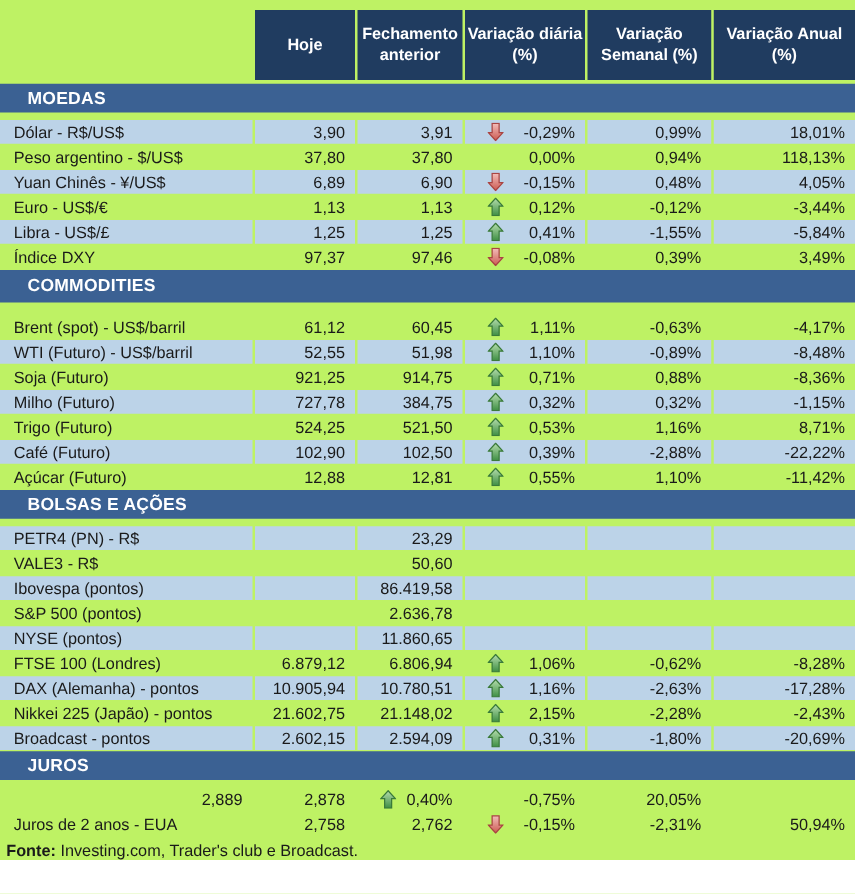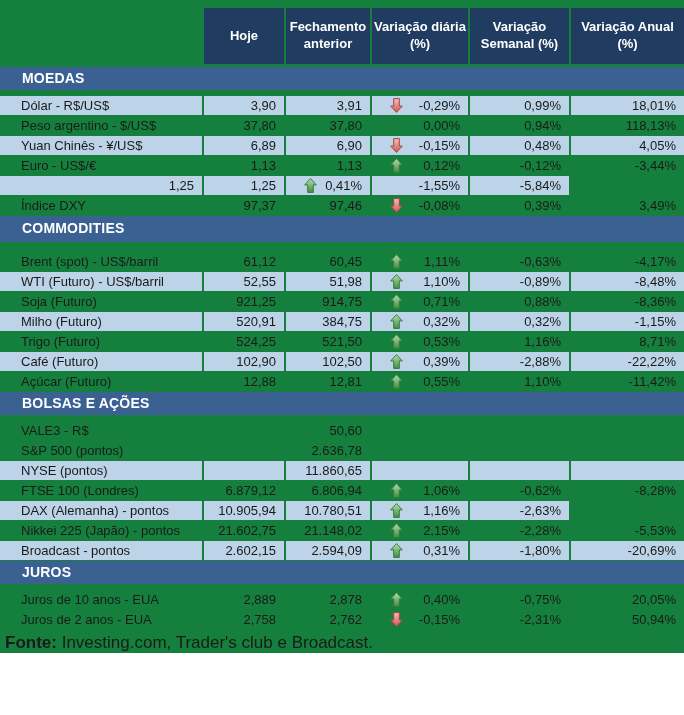--- a/index.html
+++ b/index.html
@@ -3,48 +3,48 @@
 <meta charset="utf-8">
 <style>
   :root{
     --header-bg:#203c60;
     --band-bg:#3b6193;
     --row-shaded:#bcd3e8;
     --text:#1a1a1a;
   }
   html,body{margin:0;padding:0;background:#ffffff;}
   body{font-family:"Liberation Sans", sans-serif; color:var(--text);}
-  .sheet{width:684px; padding-top:8px; box-sizing:border-box; background:#15803d;}
+  .sheet{width:684px; padding-top:8px; box-sizing:border-box; background:#bef264;}
   .grid-row{display:grid; grid-template-columns:202px 80px 84px 96px 99px 1fr; column-gap:2px;}
   
   .hdr{margin-bottom:3px;}
   .hdr .cell{
     background:var(--header-bg); color:#fff; font-weight:bold; font-size:13px;
     display:flex; align-items:center; justify-content:center; text-align:center;
     height:56px; line-height:1.3; padding:0 2px;
   }
   .hdr .blank{background:transparent;}
   
   .band{
     background:var(--band-bg); color:#fff; font-weight:bold; font-size:14px;
     height:23px; line-height:23px; padding-left:22px; margin-bottom:6px;
     letter-spacing:0.2px;
   }
   .band.pad-lg{height:26px; line-height:24px; margin-bottom:10px;}
   
   .row{height:19px; margin-bottom:1px; font-size:13px;}
   .row .cell{line-height:19px; white-space:nowrap; overflow:hidden; background:transparent;}
   .row.shaded .cell{background:var(--row-shaded);}
-  .label-cell{padding-left:21px;}
+  .label-cell{padding-left:11px;}
   .num{text-align:right; padding-right:8px;}
   .vd-cell{display:flex; align-items:center; justify-content:space-between; padding-right:8px; padding-left:18px;}
   .vd-cell .arrow{width:13px; height:15px; display:inline-flex; align-items:center;}
   .vd-cell .vd-val{text-align:right;}
   
-  .footer{margin-top:4px; padding-left:5px; font-size:17px;}
+  .footer{margin-top:4px; padding-left:5px; font-size:13px;}
   .footer .b{font-weight:bold;}
   .svgdefs{position:absolute; width:0; height:0; overflow:hidden;}
 </style>
 </head>
 <body>
 
 <svg class="svgdefs" aria-hidden="true">
   <defs>
     <linearGradient id="gu" x1="0" y1="0" x2="0" y2="1">
       <stop offset="0" stop-color="#b5ddad"></stop>
@@ -118,20 +118,21 @@
             <svg width="13" height="15" viewBox="0 0 13 15">
               <path d="M6.5 0.6 L12.3 6.9 H9.3 V14.4 H3.7 V6.9 H0.7 Z" fill="url(#gu)" stroke="#3a7a3a" stroke-width="1"></path>
             </svg>
           </span>
           <span class="vd-val">0,12%</span>
         </div>
         <div class="cell num">-0,12%</div>
         <div class="cell num">-3,44%</div>
       </div>
       <div class="grid-row row shaded">
+        <div class="cell label-cell">Libra - US$/£</div>
         <div class="cell num">1,25</div>
         <div class="cell num">1,25</div>
         <div class="cell vd-cell">
           <span class="arrow">
             <svg width="13" height="15" viewBox="0 0 13 15">
               <path d="M6.5 0.6 L12.3 6.9 H9.3 V14.4 H3.7 V6.9 H0.7 Z" fill="url(#gu)" stroke="#3a7a3a" stroke-width="1"></path>
             </svg>
           </span>
           <span class="vd-val">0,41%</span>
         </div>
@@ -194,21 +195,21 @@
               <path d="M6.5 0.6 L12.3 6.9 H9.3 V14.4 H3.7 V6.9 H0.7 Z" fill="url(#gu)" stroke="#3a7a3a" stroke-width="1"></path>
             </svg>
           </span>
           <span class="vd-val">0,71%</span>
         </div>
         <div class="cell num">0,88%</div>
         <div class="cell num">-8,36%</div>
       </div>
       <div class="grid-row row shaded">
         <div class="cell label-cell">Milho (Futuro)</div>
-        <div class="cell num">520,91</div>
+        <div class="cell num">727,78</div>
         <div class="cell num">384,75</div>
         <div class="cell vd-cell">
           <span class="arrow">
             <svg width="13" height="15" viewBox="0 0 13 15">
               <path d="M6.5 0.6 L12.3 6.9 H9.3 V14.4 H3.7 V6.9 H0.7 Z" fill="url(#gu)" stroke="#3a7a3a" stroke-width="1"></path>
             </svg>
           </span>
           <span class="vd-val">0,32%</span>
         </div>
         <div class="cell num">0,32%</div>
@@ -253,24 +254,46 @@
             <svg width="13" height="15" viewBox="0 0 13 15">
               <path d="M6.5 0.6 L12.3 6.9 H9.3 V14.4 H3.7 V6.9 H0.7 Z" fill="url(#gu)" stroke="#3a7a3a" stroke-width="1"></path>
             </svg>
           </span>
           <span class="vd-val">0,55%</span>
         </div>
         <div class="cell num">1,10%</div>
         <div class="cell num">-11,42%</div>
       </div>
       <div class="band"><span>BOLSAS E AÇÕES</span></div>
+      <div class="grid-row row shaded">
+        <div class="cell label-cell">PETR4 (PN) - R$</div>
+        <div class="cell num"></div>
+        <div class="cell num">23,29</div>
+        <div class="cell vd-cell">
+          <span class="arrow"></span>
+          <span class="vd-val"></span>
+        </div>
+        <div class="cell num"></div>
+        <div class="cell num"></div>
+      </div>
       <div class="grid-row row plain">
         <div class="cell label-cell">VALE3 - R$</div>
         <div class="cell num"></div>
         <div class="cell num">50,60</div>
+        <div class="cell vd-cell">
+          <span class="arrow"></span>
+          <span class="vd-val"></span>
+        </div>
+        <div class="cell num"></div>
+        <div class="cell num"></div>
+      </div>
+      <div class="grid-row row shaded">
+        <div class="cell label-cell">Ibovespa (pontos)</div>
+        <div class="cell num"></div>
+        <div class="cell num">86.419,58</div>
         <div class="cell vd-cell">
           <span class="arrow"></span>
           <span class="vd-val"></span>
         </div>
         <div class="cell num"></div>
         <div class="cell num"></div>
       </div>
       <div class="grid-row row plain">
         <div class="cell label-cell">S&amp;P 500 (pontos)</div>
         <div class="cell num"></div>
@@ -314,54 +337,54 @@
         <div class="cell num">10.780,51</div>
         <div class="cell vd-cell">
           <span class="arrow">
             <svg width="13" height="15" viewBox="0 0 13 15">
               <path d="M6.5 0.6 L12.3 6.9 H9.3 V14.4 H3.7 V6.9 H0.7 Z" fill="url(#gu)" stroke="#3a7a3a" stroke-width="1"></path>
             </svg>
           </span>
           <span class="vd-val">1,16%</span>
         </div>
         <div class="cell num">-2,63%</div>
+        <div class="cell num">-17,28%</div>
       </div>
       <div class="grid-row row plain">
         <div class="cell label-cell">Nikkei 225 (Japão) - pontos</div>
         <div class="cell num">21.602,75</div>
         <div class="cell num">21.148,02</div>
         <div class="cell vd-cell">
           <span class="arrow">
             <svg width="13" height="15" viewBox="0 0 13 15">
               <path d="M6.5 0.6 L12.3 6.9 H9.3 V14.4 H3.7 V6.9 H0.7 Z" fill="url(#gu)" stroke="#3a7a3a" stroke-width="1"></path>
             </svg>
           </span>
           <span class="vd-val">2,15%</span>
         </div>
         <div class="cell num">-2,28%</div>
-        <div class="cell num">-5,53%</div>
+        <div class="cell num">-2,43%</div>
       </div>
       <div class="grid-row row shaded">
         <div class="cell label-cell">Broadcast - pontos</div>
         <div class="cell num">2.602,15</div>
         <div class="cell num">2.594,09</div>
         <div class="cell vd-cell">
           <span class="arrow">
             <svg width="13" height="15" viewBox="0 0 13 15">
               <path d="M6.5 0.6 L12.3 6.9 H9.3 V14.4 H3.7 V6.9 H0.7 Z" fill="url(#gu)" stroke="#3a7a3a" stroke-width="1"></path>
             </svg>
           </span>
           <span class="vd-val">0,31%</span>
         </div>
         <div class="cell num">-1,80%</div>
         <div class="cell num">-20,69%</div>
       </div>
       <div class="band"><span>JUROS</span></div>
       <div class="grid-row row plain">
-        <div class="cell label-cell">Juros de 10 anos - EUA</div>
         <div class="cell num">2,889</div>
         <div class="cell num">2,878</div>
         <div class="cell vd-cell">
           <span class="arrow">
             <svg width="13" height="15" viewBox="0 0 13 15">
               <path d="M6.5 0.6 L12.3 6.9 H9.3 V14.4 H3.7 V6.9 H0.7 Z" fill="url(#gu)" stroke="#3a7a3a" stroke-width="1"></path>
             </svg>
           </span>
           <span class="vd-val">0,40%</span>
         </div>

